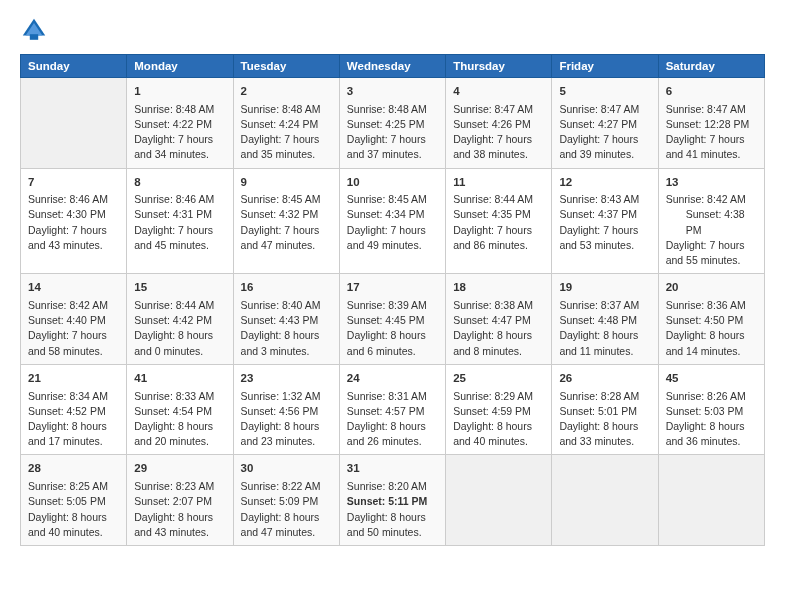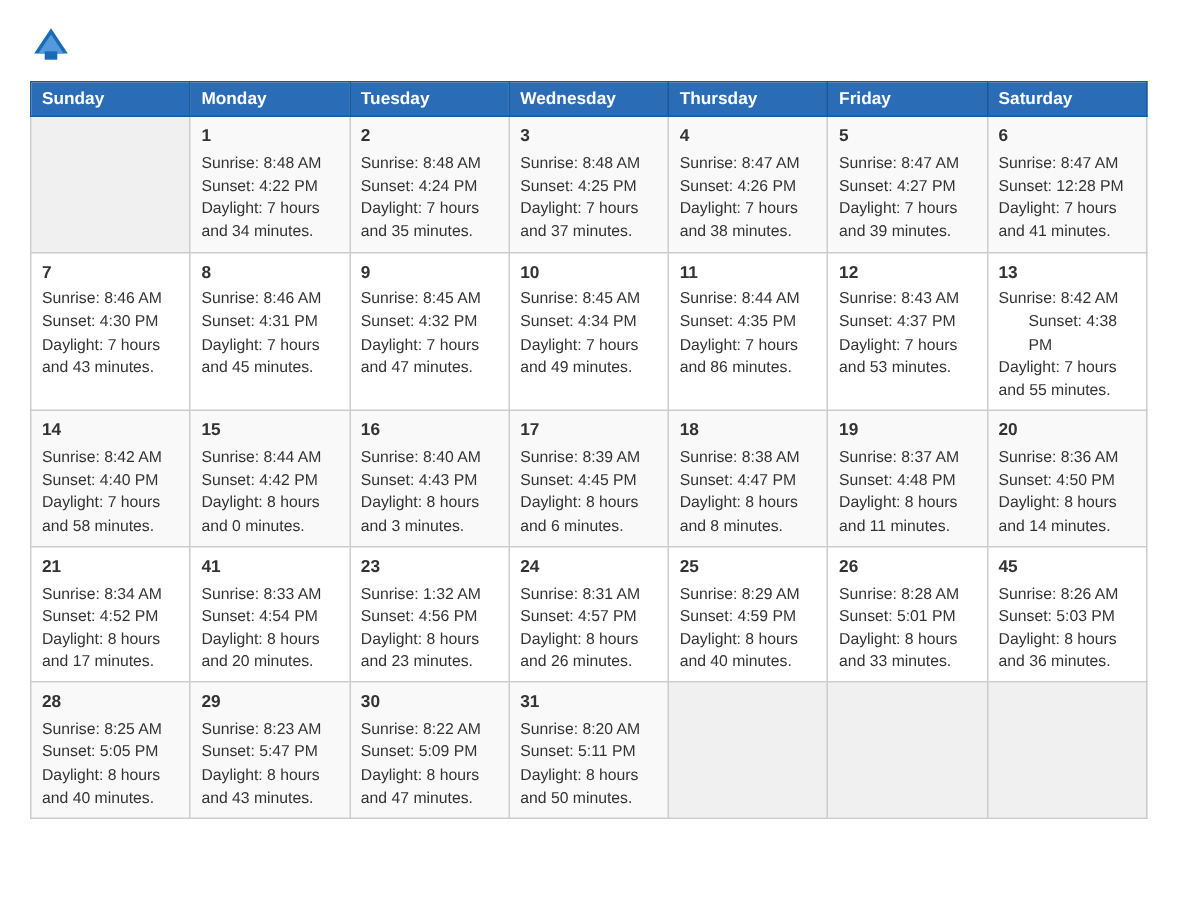--- a/index.html
+++ b/index.html
@@ -338,35 +338,35 @@
           <td>
             <span class="day-number">28</span>
             <span style="display: block;">Sunrise: 8:25 AM</span>
             <span style="display: block;">Sunset: 5:05 PM</span>
             <span style="display: block;">Daylight: 8 hours</span>
             <span style="display: block;">and 40 minutes.</span>
           </td>
           <td>
             <span class="day-number">29</span>
             <span style="display: block;">Sunrise: 8:23 AM</span>
-            <span style="display: block;">Sunset: 5:47 PM</span>
+            <span style="display: block;">Sunset: 2:07 PM</span>
             <span style="display: block;">Daylight: 8 hours</span>
             <span style="display: block;">and 43 minutes.</span>
           </td>
           <td>
             <span class="day-number">30</span>
             <span style="display: block;">Sunrise: 8:22 AM</span>
             <span style="display: block;">Sunset: 5:09 PM</span>
             <span style="display: block;">Daylight: 8 hours</span>
             <span style="display: block;">and 47 minutes.</span>
           </td>
           <td>
             <span class="day-number">31</span>
             <span style="display: block;">Sunrise: 8:20 AM</span>
-            <span style="display: block;">Sunset: 5:11 PM</span>
+            <span style="display: block; font-weight: bold;">Sunset: 5:11 PM</span>
             <span style="display: block;">Daylight: 8 hours</span>
             <span style="display: block;">and 50 minutes.</span>
           </td>
           <td class="empty-cell"></td>
           <td class="empty-cell"></td>
           <td class="empty-cell"></td>
         </tr>
       </tbody>
   </table>
 </div>

